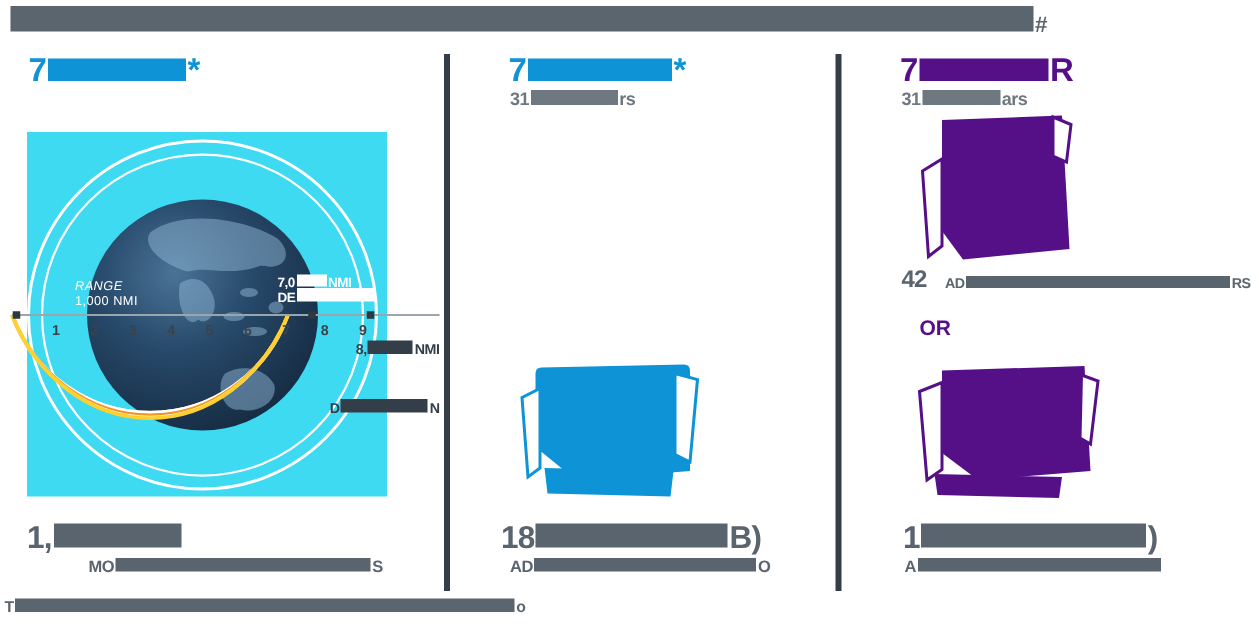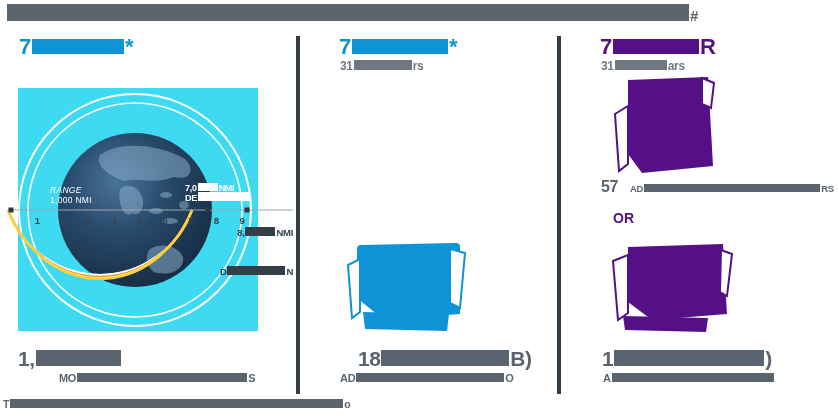--- a/index.html
+++ b/index.html
@@ -109,35 +109,35 @@
 
   <svg class="abs" style="left:344px;top:240px;" width="126" height="95" viewBox="0 0 126 95">
     <g>
       <path d="M13,9 Q13,5 17,5 L112,3 Q116,3 116,7 L116,74 L40,80 L13,58 Z" fill="#0E93D6"></path>
       <path d="M19,72 L105,74 L103,91 L21,89 Z" fill="#0E93D6"></path>
       <path d="M4,25 L16,19 L16,72 L8,78 Z" fill="#fff" stroke="#0E93D6" stroke-width="2"></path>
       <path d="M106,9 L121,13 L116,68 L106,63 Z" fill="#fff" stroke="#0E93D6" stroke-width="2"></path>
     </g>
   </svg>
 
-  <div class="abs segline stat-line" style="left:358px;top:349px;text-align:center;"><span class="seg-t">18</span><span class="seg-b" style="width: 128px; height: 16px;"></span><span class="seg-t">B)</span></div>
+  <div class="abs segline stat-line" style="left:334px;top:349px;text-align:center;"><span class="seg-t">18</span><span class="seg-b" style="width: 128px; height: 16px;"></span><span class="seg-t">B)</span></div>
   <div class="abs segline cap-line" style="left:340px;top:372px;"><span class="seg-t">AD</span><span class="seg-b" style="width: 148px; height: 9px;"></span><span class="seg-t">O</span></div>
 
   <div class="abs segline h-line" style="left:600px;top:37px;color:var(--purple);text-align:right;"><span class="seg-t">7</span><span class="seg-b" style="width: 86px; height: 15px;"></span><span class="seg-t">R</span></div>
   <div class="abs segline sub-line" style="left:601px;top:60px;"><span class="seg-t">31</span><span class="seg-b" style="width: 52px; height: 10px;"></span><span class="seg-t">ars</span></div>
 
   <svg class="abs" style="left:610px;top:74px;" width="110" height="104" viewBox="0 0 110 104">
     <g>
       <path d="M18,6 L98,3 L103,92 L32,99 L18,80 Z" fill="#561087"></path>
       <path d="M5,40 L18,32 L18,90 L9,97 Z" fill="#fff" stroke="#561087" stroke-width="2"></path>
       <path d="M92,4 L104,9 L101,34 L92,30 Z" fill="#fff" stroke="#561087" stroke-width="2"></path>
     </g>
   </svg>
 
-  <div class="abs count-num" style="left:601px;top:178px;">57</div>
+  <div class="abs count-num" style="left:601px;top:178px;">42</div>
   <div class="abs segline count-cap" style="left:630px;top:184px;"><span class="seg-t">AD</span><span class="seg-b" style="width: 176px; height: 8px;"></span><span class="seg-t">RS</span></div>
 
   <div class="abs or-label" style="left:613px;top:210px;">OR</div>
 
   <svg class="abs" style="left:608px;top:238px;" width="130" height="96" viewBox="0 0 130 96">
     <g>
       <path d="M20,9 L115,6 L119,76 L44,82 L20,64 Z" fill="#561087"></path>
       <path d="M15,78 L100,80 L98,94 L17,92 Z" fill="#561087"></path>
       <path d="M5,23 L20,17 L20,75 L10,82 Z" fill="#fff" stroke="#561087" stroke-width="2"></path>
       <path d="M113,12 L124,16 L119,58 L112,54 Z" fill="#fff" stroke="#561087" stroke-width="2"></path>

